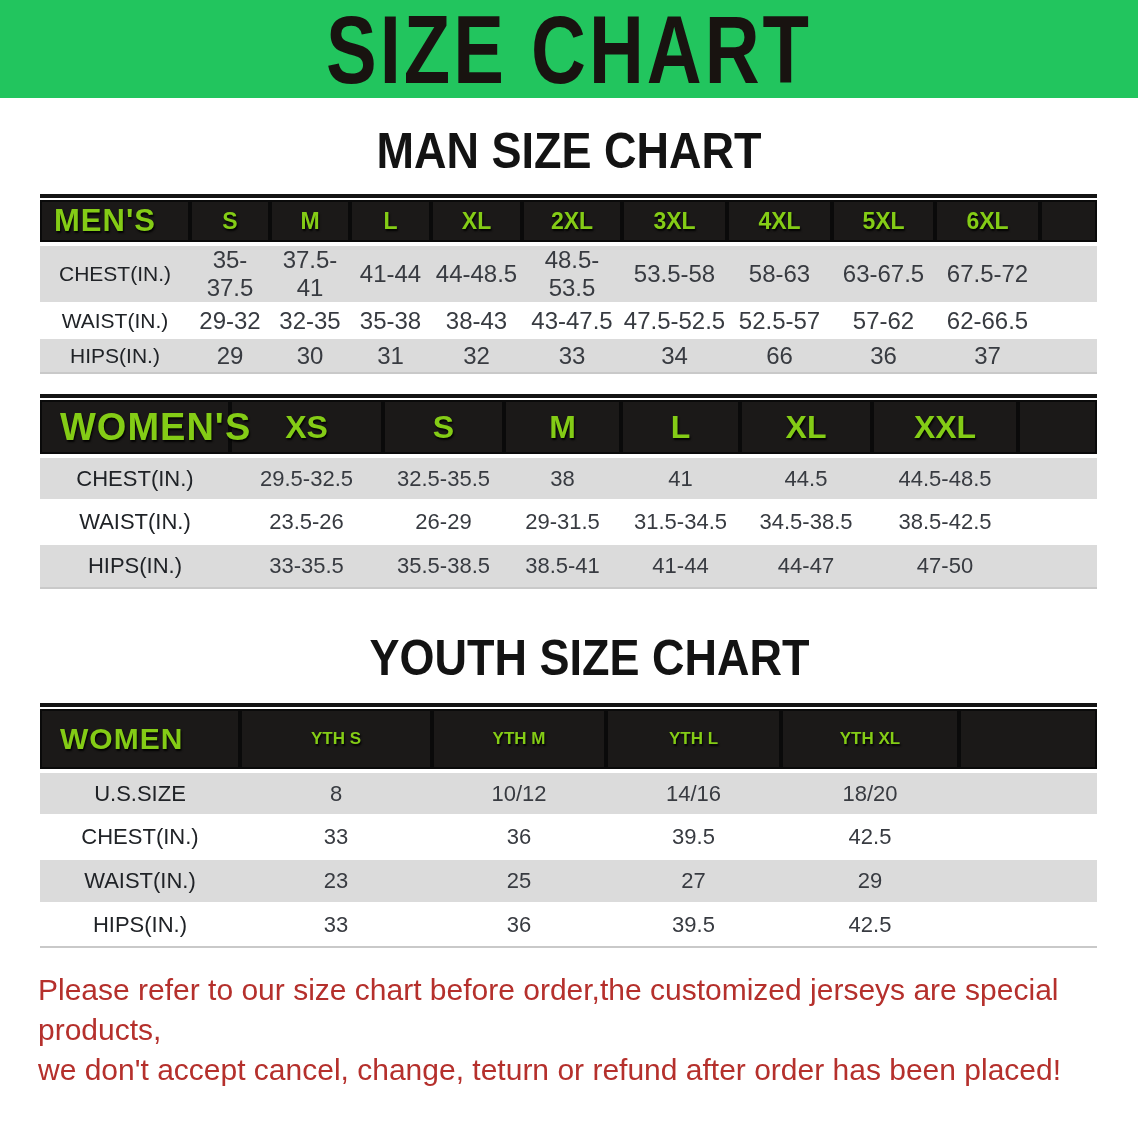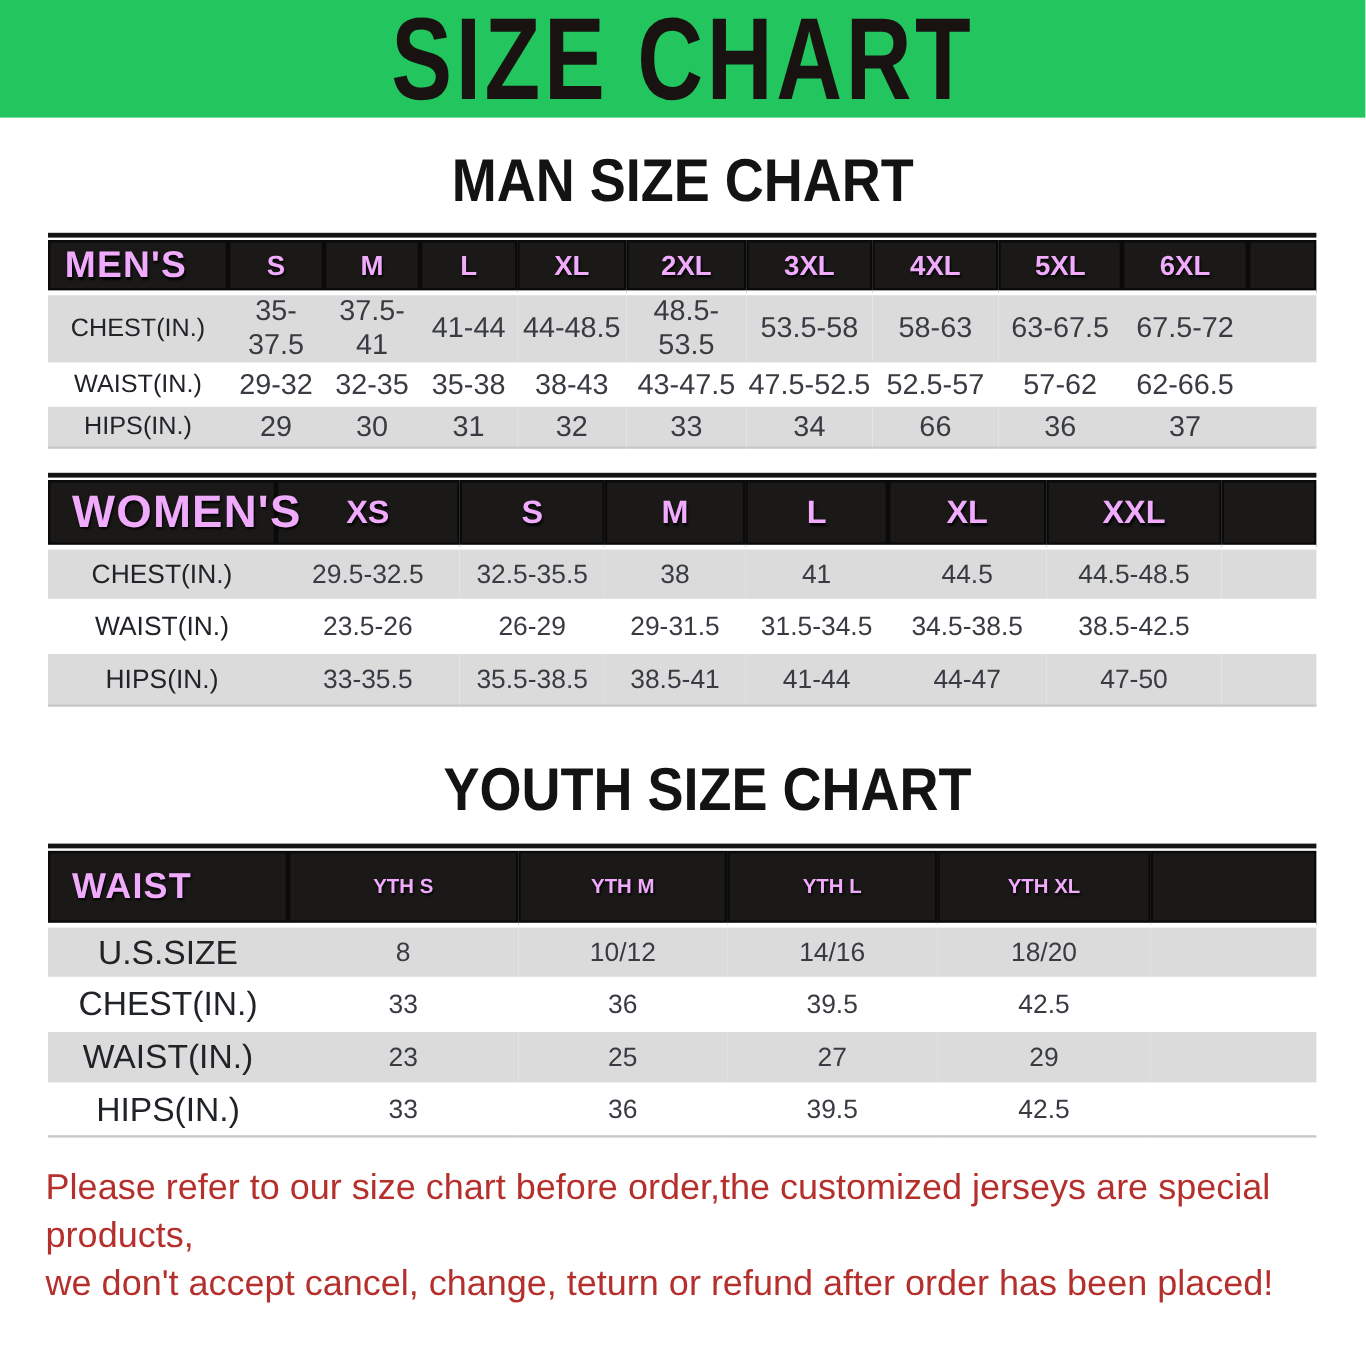--- a/index.html
+++ b/index.html
@@ -50,21 +50,21 @@
   .wrap-women { margin-top: 20px; }
   .wrap-youth { margin-top: 20px; }
 
   table.size-table {
     width: 100%;
     border-collapse: collapse;
     table-layout: fixed;
   }
   .size-table thead th {
     background: #1b1918;
-    color: #f0abfc;
+    color: #84cc16;
     font-weight: bold;
     text-align: center;
     text-shadow: 1px 2px 2px rgba(0,0,0,0.9);
     border-bottom: 4px solid #ffffff;
     box-shadow: inset 0 0 0 2px #0a0a0a;
   }
   .size-table thead th.label-cell { text-align: left; letter-spacing: 1px; }
   .size-table tbody td {
     text-align: center;
     color: #383b41;
@@ -83,37 +83,37 @@
   .tbl-man col.c0 { width: 150px; }
   .tbl-man col.c1, .tbl-man col.c2 { width: 80px; }
   .tbl-man col.c3 { width: 81px; }
   .tbl-man col.c4 { width: 91px; }
   .tbl-man col.c5 { width: 100px; }
   .tbl-man col.c6, .tbl-man col.c7 { width: 105px; }
   .tbl-man col.c8 { width: 103px; }
   .tbl-man col.c9 { width: 105px; }
 
   
-  .tbl-women thead th { height: 56px; font-size: 27px; }
+  .tbl-women thead th { height: 56px; font-size: 32px; }
   .tbl-women thead th.label-cell { font-size: 38px; padding-left: 20px; }
   .tbl-women tbody td { height: 44px; font-size: 22px; }
   .tbl-women tbody td.row-label { font-size: 22px; }
   .tbl-women col.c0 { width: 190px; }
   .tbl-women col.c1 { width: 153px; }
   .tbl-women col.c2 { width: 121px; }
   .tbl-women col.c3 { width: 117px; }
   .tbl-women col.c4 { width: 119px; }
   .tbl-women col.c5 { width: 132px; }
   .tbl-women col.c6 { width: 146px; }
 
   
   .tbl-youth thead th { height: 62px; font-size: 17px; }
   .tbl-youth thead th.label-cell { font-size: 30px; padding-left: 20px; }
   .tbl-youth tbody td { height: 44px; font-size: 22px; }
-  .tbl-youth tbody td.row-label { font-size: 28px; }
+  .tbl-youth tbody td.row-label { font-size: 22px; }
   .tbl-youth col.c0 { width: 200px; }
   .tbl-youth col.c1 { width: 192px; }
   .tbl-youth col.c2 { width: 174px; }
   .tbl-youth col.c3 { width: 175px; }
   .tbl-youth col.c4 { width: 178px; }
 
   .note {
     margin: 22px 30px 0 38px;
     font-size: 30px;
     line-height: 40px;
@@ -273,21 +273,21 @@
         <colgroup>
           <col class="c0">
           <col class="c1">
           <col class="c2">
           <col class="c3">
           <col class="c4">
           <col class="c5">
         </colgroup>
         <thead>
           <tr>
-            <th class="label-cell">WAIST</th>
+            <th class="label-cell">WOMEN</th>
             <th>YTH S</th>
             <th>YTH M</th>
             <th>YTH L</th>
             <th>YTH XL</th>
             <th></th>
           </tr>
         </thead>
         <tbody>
           <tr>
             <td class="row-label">U.S.SIZE</td>

